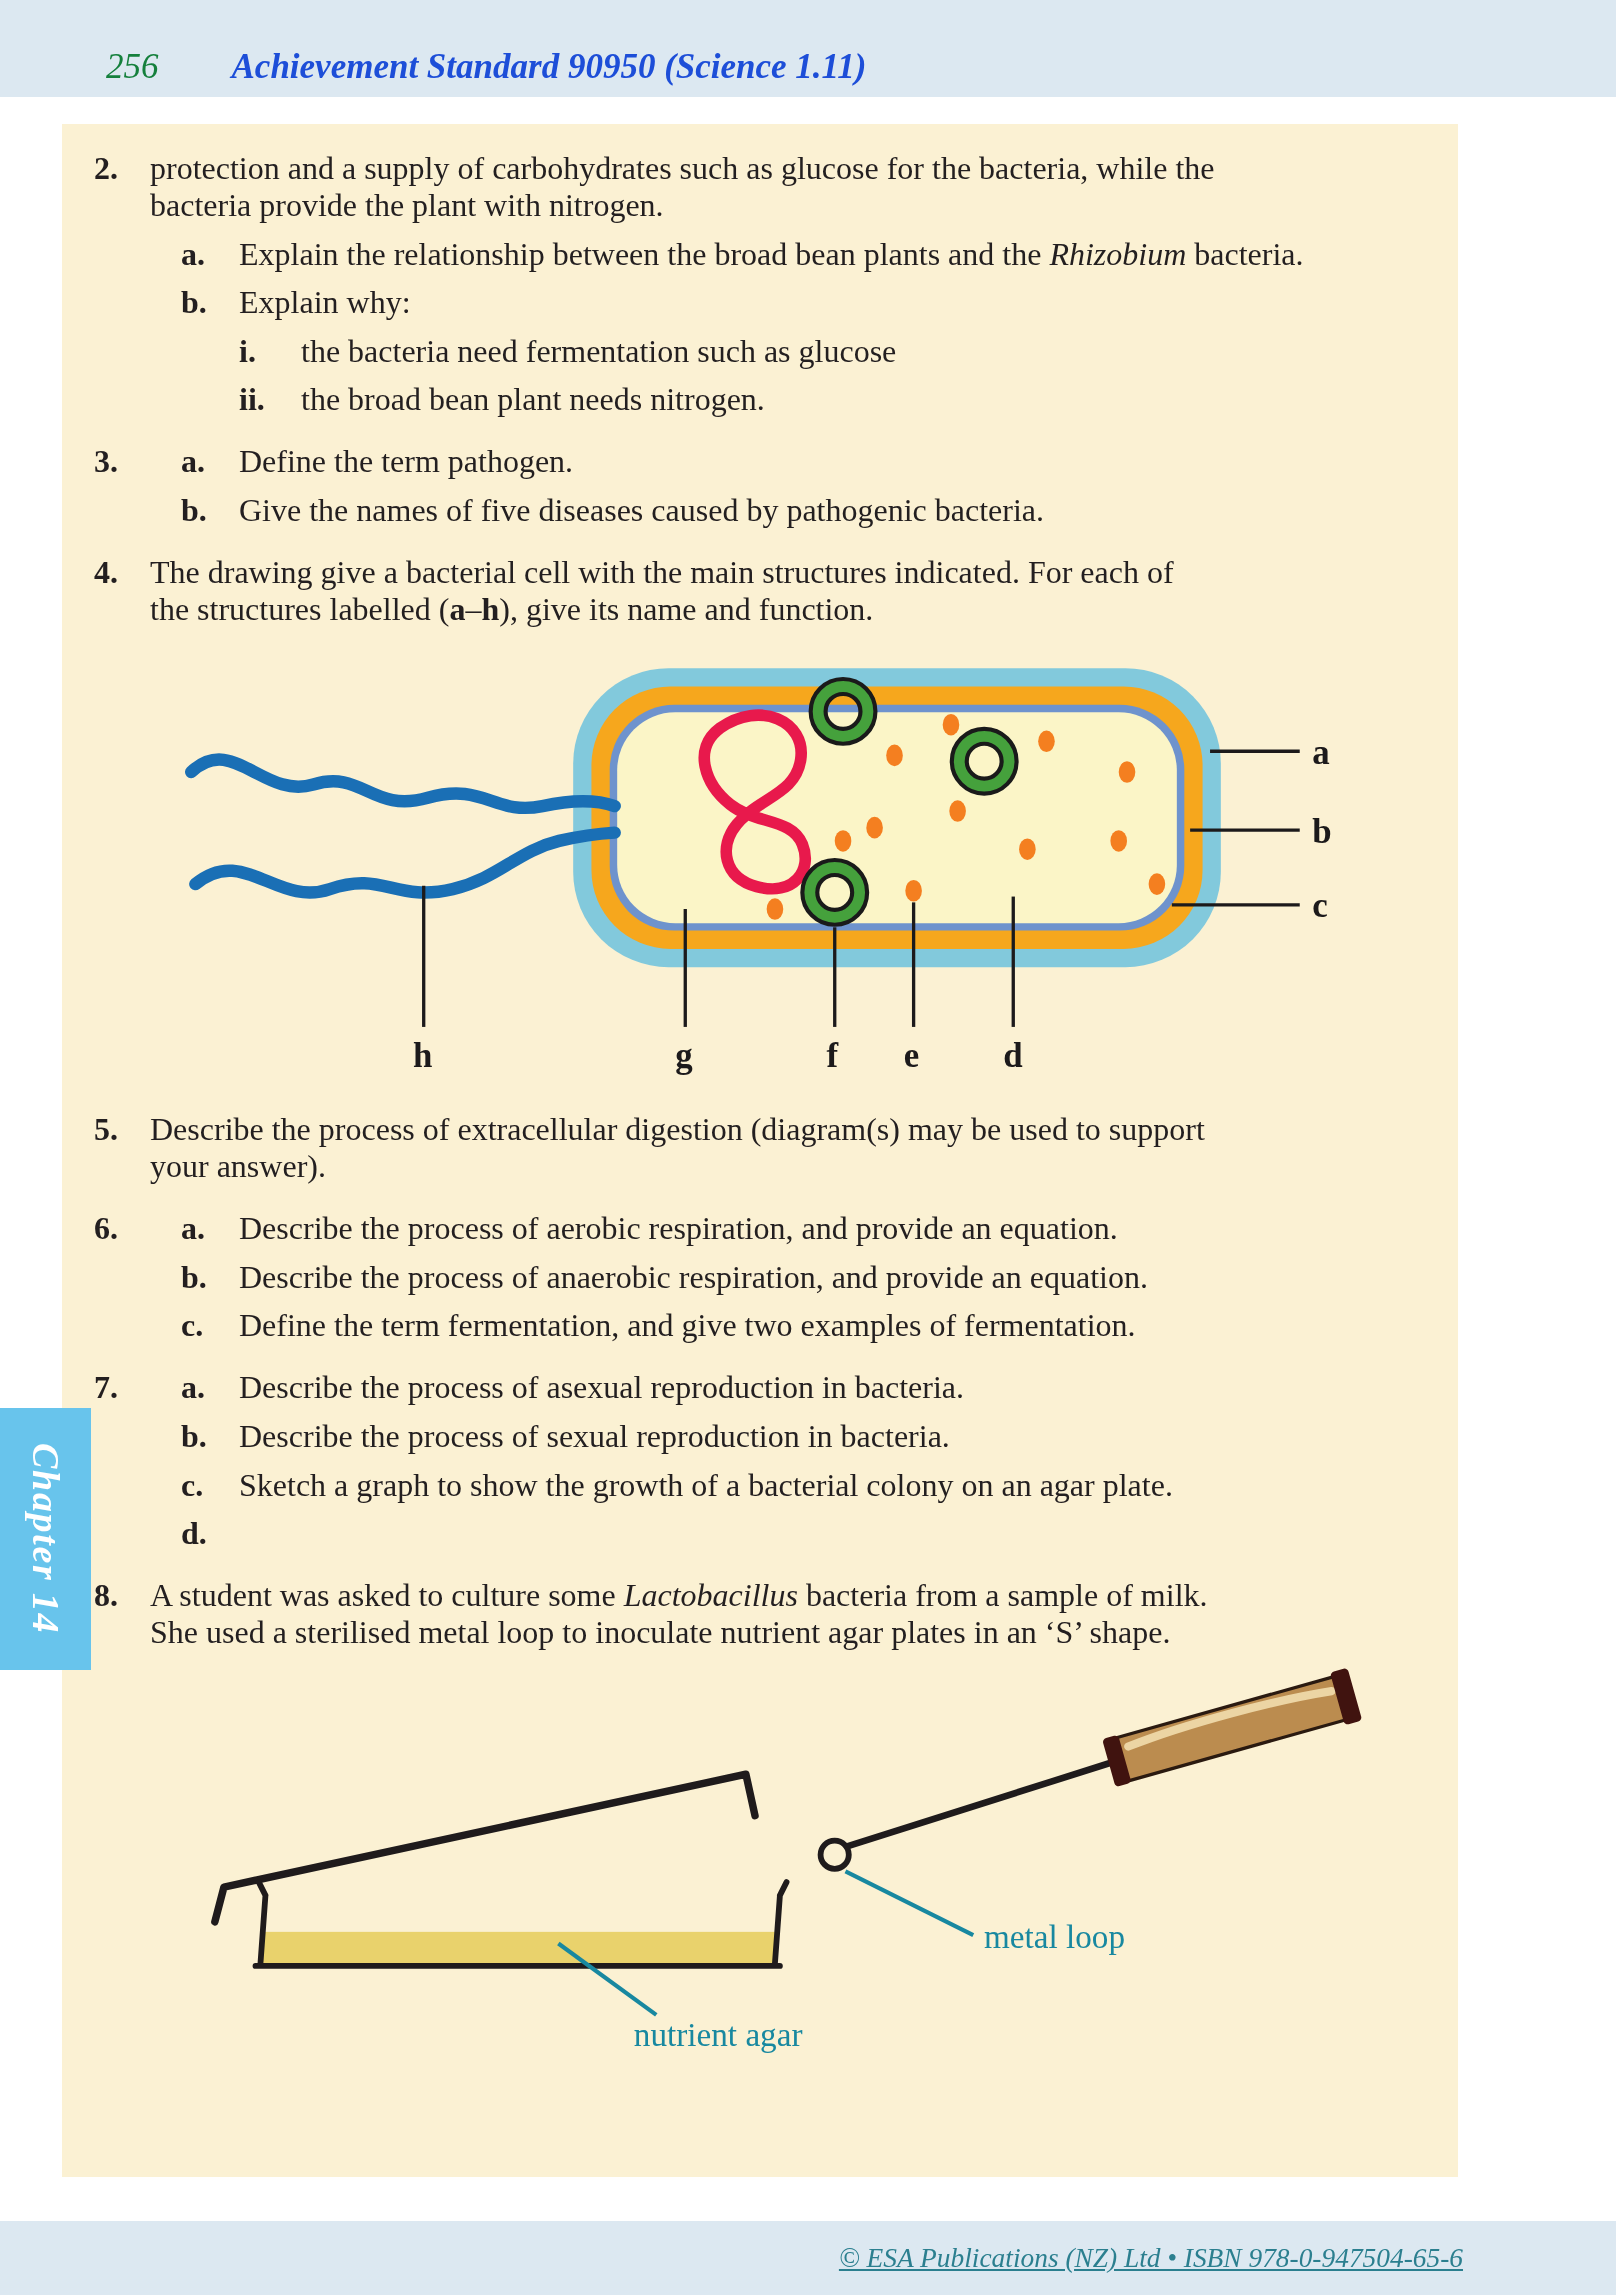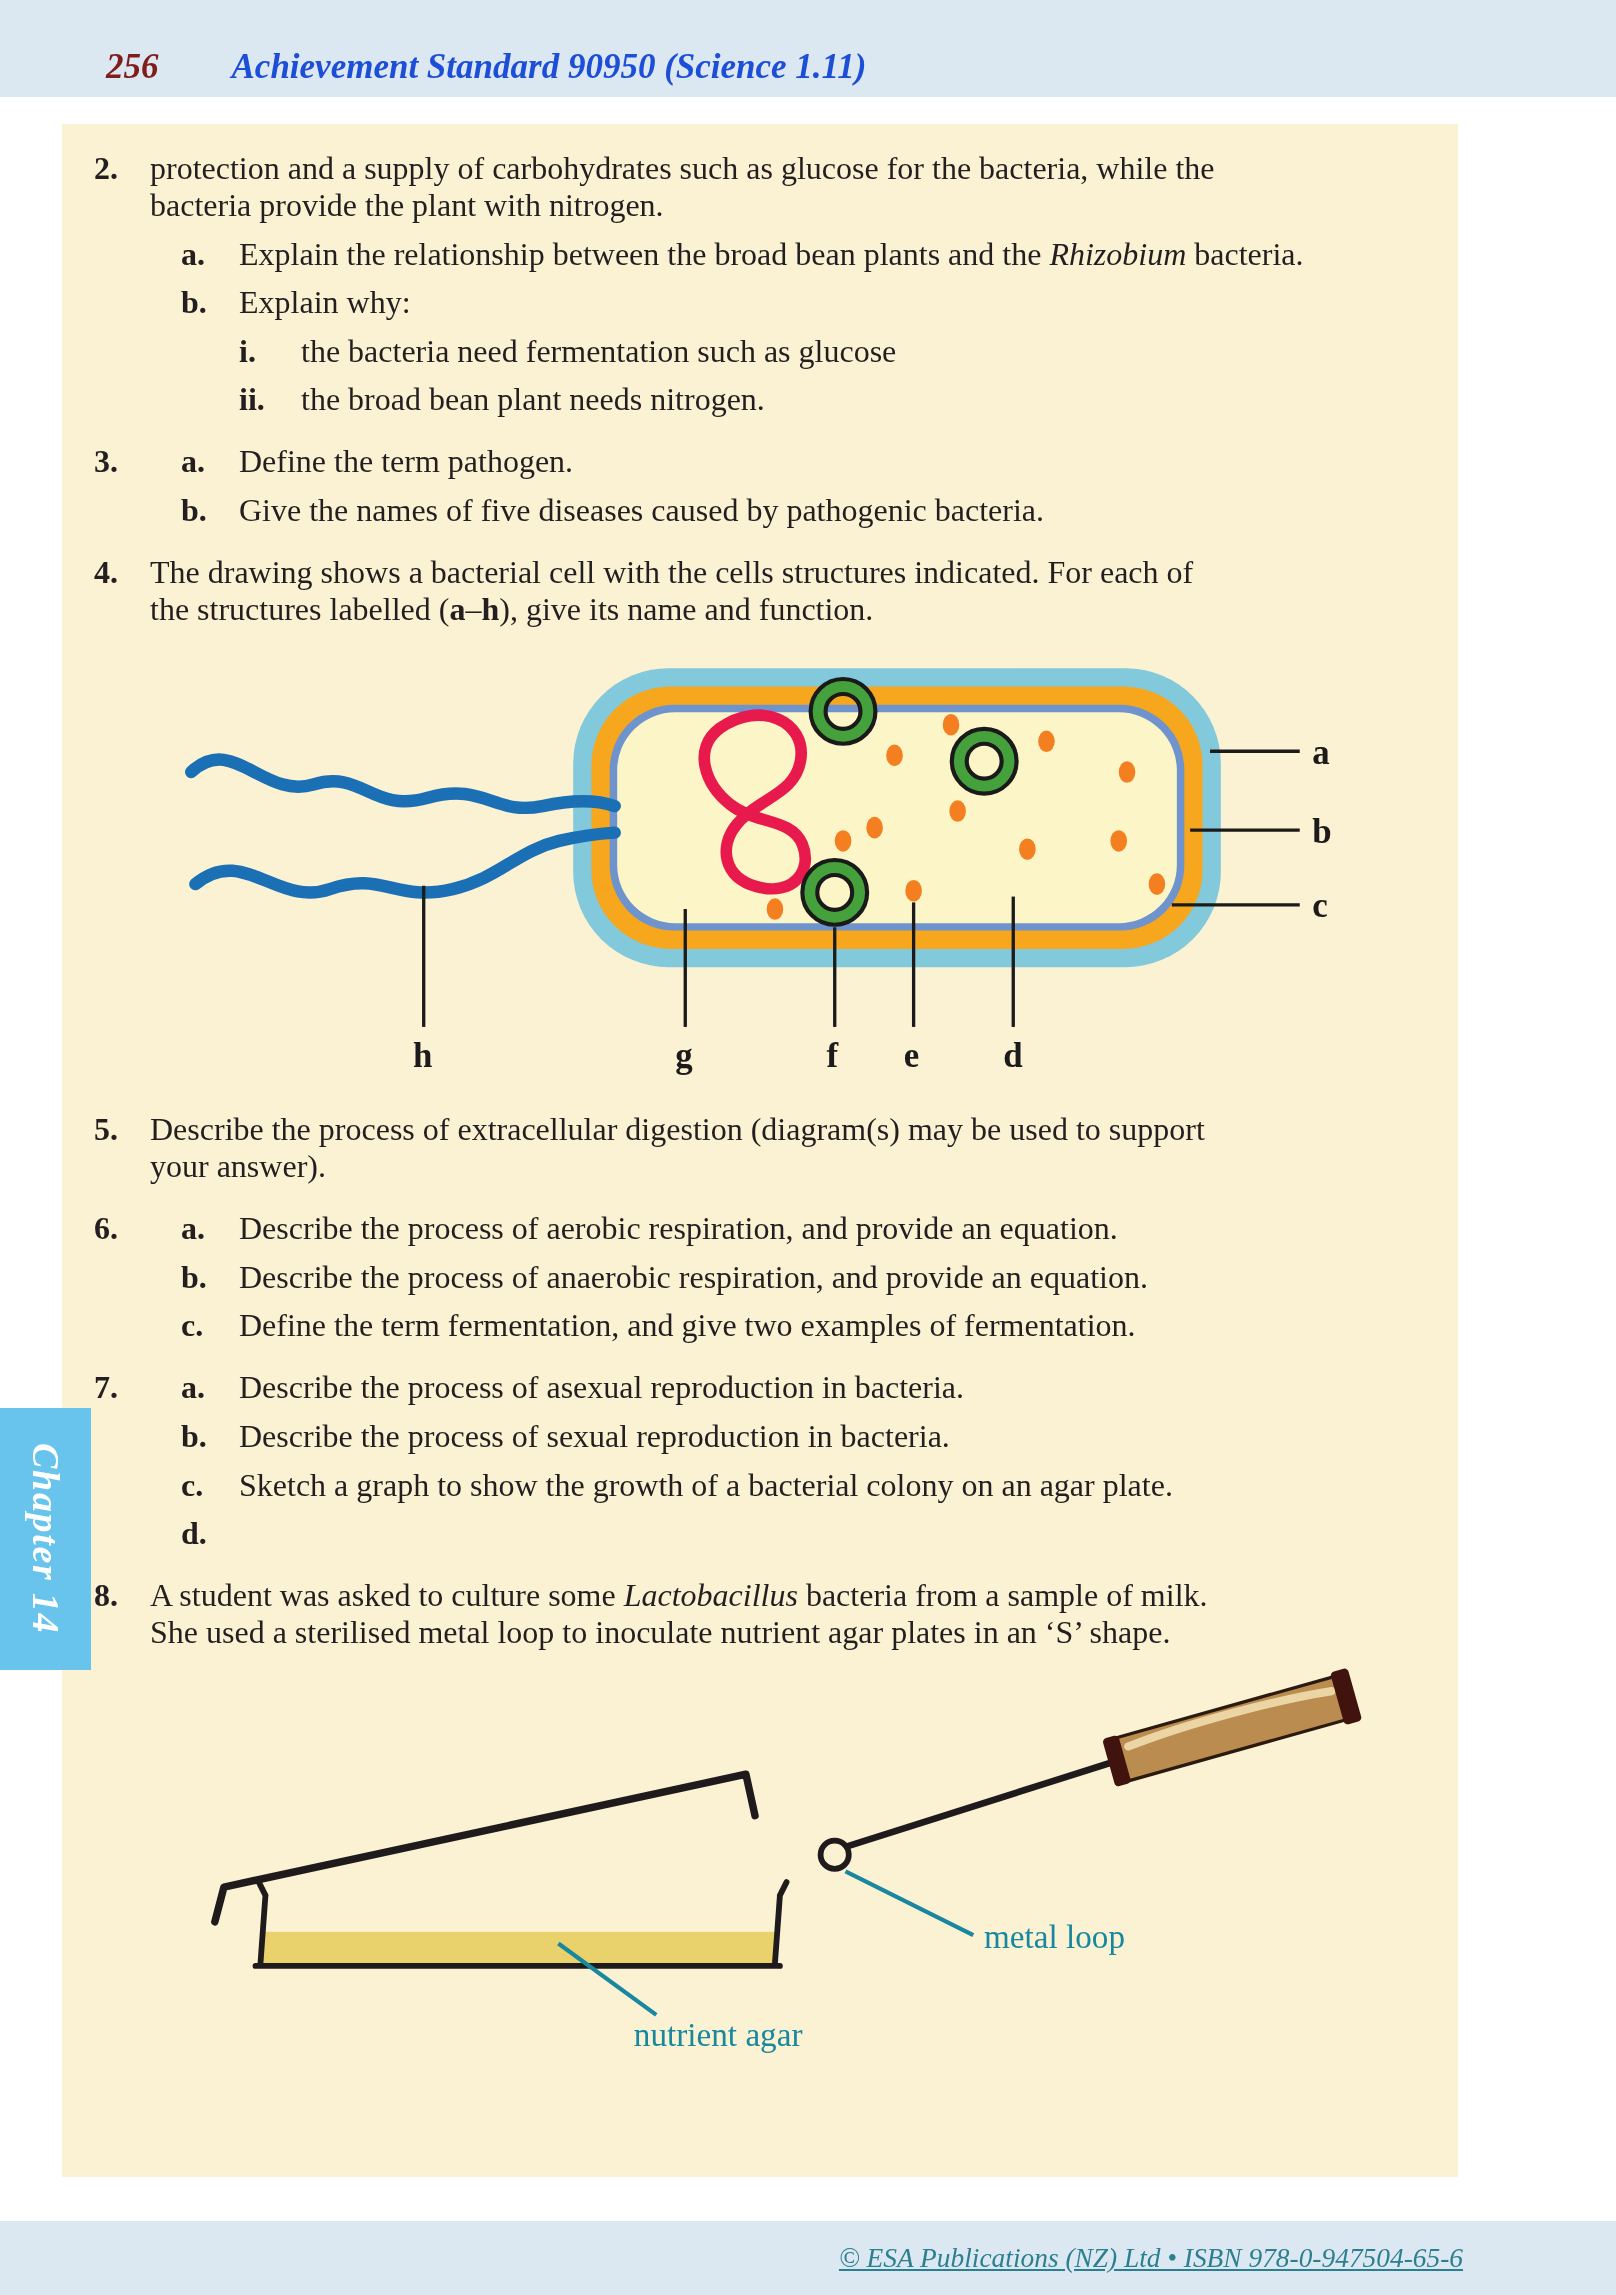--- a/index.html
+++ b/index.html
@@ -1,21 +1,21 @@
 <!DOCTYPE html>
 <html style="font-size:13.3px"><head>
 <meta charset="utf-8">
 <style>
   html,body{margin:0;padding:0;background:#ffffff;}
   .page{position:relative;width:1617px;height:2295px;background:#ffffff;overflow:hidden;
         font-family:"Liberation Serif", serif;color:#231f20;}
   
   .band{position:absolute;left:0;width:1617px;background:#dce8f1;}
   .header-band{top:0;height:97px;display:flex;align-items:flex-end;padding:0 0 10px 106px;box-sizing:border-box;}
-  .header-band .pagenum{font-size:35px;font-weight:bold;font-style:italic;color:#7f1d1d;}
+  .header-band .pagenum{font-size:35px;font-weight:normal;font-style:italic;color:#15803d;}
   .header-band .title{font-size:35px;font-weight:bold;font-style:italic;color:#1d4ed8;margin-left:73px;}
   .footer-band{top:2221px;height:75px;display:flex;align-items:center;justify-content:flex-end;
                padding-right:154px;box-sizing:border-box;}
   .footer-band .credit{font-size:27.4px;font-style:italic;color:#2b7f8f;text-decoration:underline;}
   
   .content-box{position:absolute;left:62px;top:124px;width:1396px;height:2053px;background:#fbf1d3;
                box-sizing:border-box;padding-top:26px;overflow:hidden;}
   .row{display:flex;align-items:flex-start;margin-top:11.6px;padding-left:32px;font-size:32px;line-height:37px;}
   .row.qgap{margin-top:25px;}
   .row.first{margin-top:0;}
@@ -104,21 +104,21 @@
       <span class="sp-sub"></span>
       <span class="col-letter">b.</span>
       <div class="txt">
         <span class="line">Give the names of five diseases caused by pathogenic bacteria.</span>
       </div>
     </div>
 
     <div class="row qgap">
       <span class="col-num">4.</span>
       <div class="txt">
-        <span class="line">The drawing shows a bacterial cell with the cells structures indicated. For each of</span>
+        <span class="line">The drawing give a bacterial cell with the main structures indicated. For each of</span>
         <span class="line"><span>the structures labelled (</span><b>a</b><span>–</span><b>h</b><span>), give its name and function.</span></span>
       </div>
     </div>
 
     <svg class="diagram" width="1396" height="465" viewBox="0 0 1680 560">
 
       <rect x="615" y="40" width="780" height="360" rx="115" fill="#82c9dc"></rect>
       <rect x="637" y="62" width="736" height="316" rx="95" fill="#f6a71d"></rect>
       <rect x="659" y="84" width="692" height="272" rx="78" fill="#6e93cd"></rect>
       <rect x="668" y="93" width="674" height="254" rx="70" fill="#fbf5c7"></rect>

